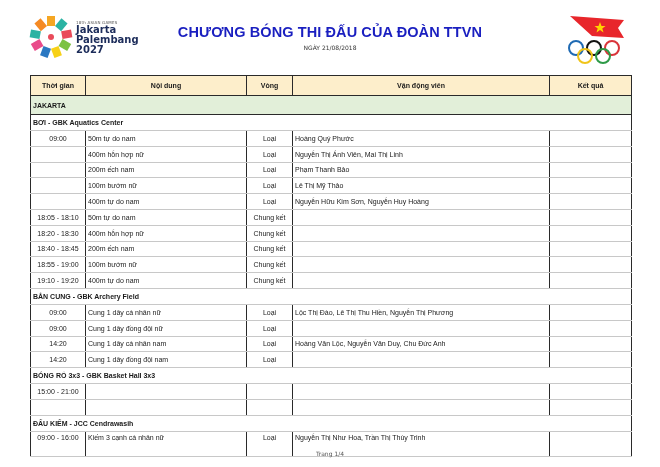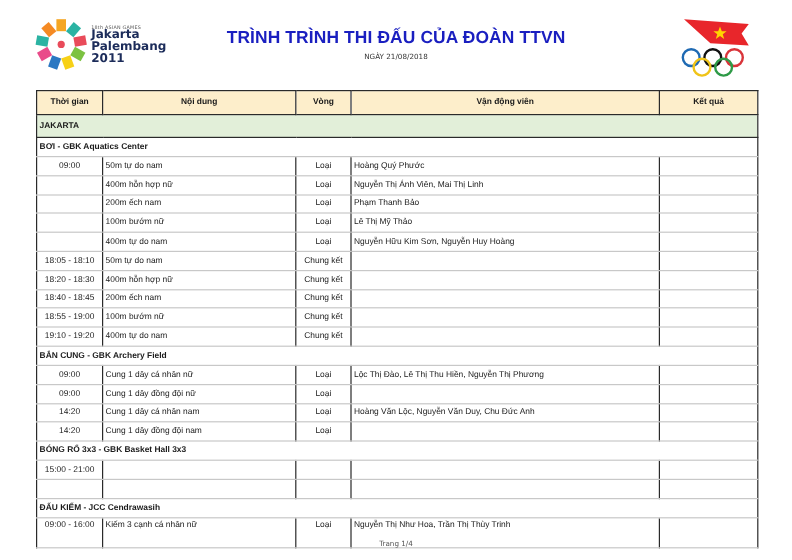--- a/index.html
+++ b/index.html
@@ -46,25 +46,25 @@
       <rect x="-4" y="-21" width="8" height="10" fill="#e94b8a" transform="rotate(240)"></rect>
       <rect x="-4" y="-21" width="8" height="10" fill="#2bb3a3" transform="rotate(280)"></rect>
       <rect x="-4" y="-21" width="8" height="10" fill="#f58a23" transform="rotate(320)"></rect>
       <circle cx="0" cy="0" r="3" fill="#e94b5a"></circle>
     </g>
   </svg>
   <div class="txt">
     <div class="small">18th ASIAN GAMES</div>
     <div class="big">Jakarta</div>
     <div class="big">Palembang</div>
-    <div class="big">2011</div>
+    <div class="big">2027</div>
   </div>
 </div>
 
-<div class="title">TRÌNH TRÌNH THI ĐẤU CỦA ĐOÀN TTVN</div>
+<div class="title">CHƯƠNG BÓNG THI ĐẤU CỦA ĐOÀN TTVN</div>
 <div class="subtitle">NGÀY 21/08/2018</div>
 
 <svg class="logo-oly" viewBox="0 0 68 52">
   <path d="M8 2 L62 6 L56 14 L62 24 L30 22 Z" fill="#e8262b"></path>
   <polygon points="38,8 39.5,12 43.5,12 40.3,14.5 41.5,18.5 38,16 34.5,18.5 35.7,14.5 32.5,12 36.5,12" fill="#ffd500"></polygon>
   <circle cx="14" cy="34" r="7" fill="none" stroke="#1f6ab3" stroke-width="2"></circle>
   <circle cx="32" cy="34" r="7" fill="none" stroke="#111" stroke-width="2"></circle>
   <circle cx="50" cy="34" r="7" fill="none" stroke="#d9343a" stroke-width="2"></circle>
   <circle cx="23" cy="42" r="7" fill="none" stroke="#f0c419" stroke-width="2"></circle>
   <circle cx="41" cy="42" r="7" fill="none" stroke="#2e9a47" stroke-width="2"></circle>

